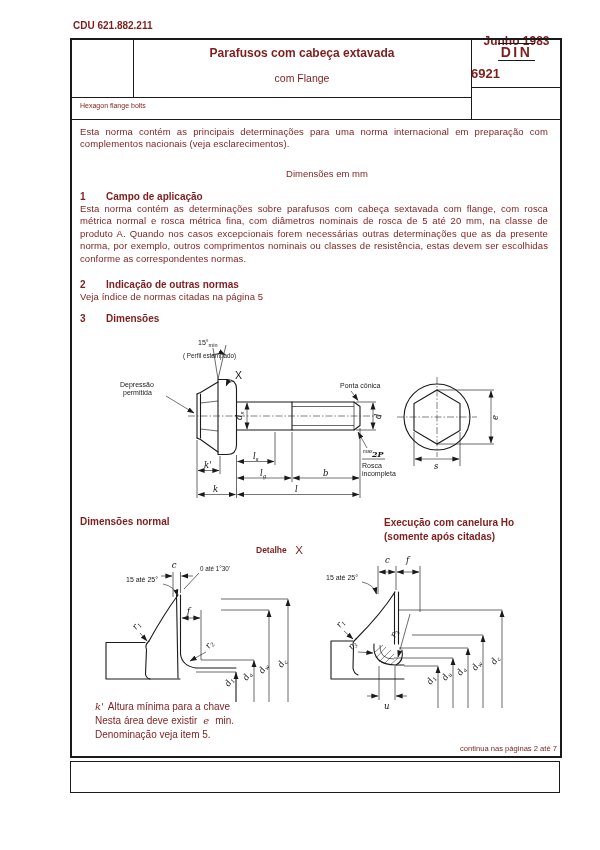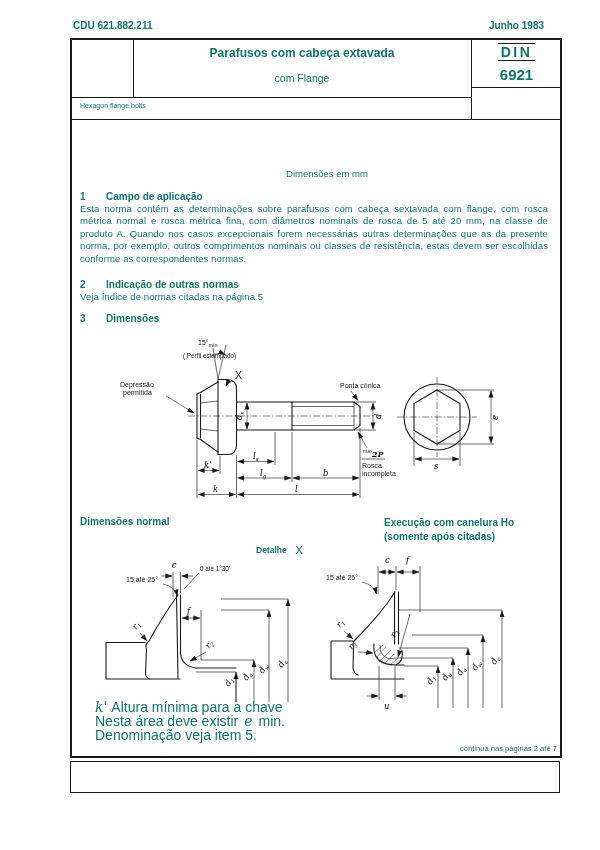--- a/index.html
+++ b/index.html
@@ -1,17 +1,17 @@
 <!DOCTYPE html>
 <html><head>
 <meta charset="utf-8">
 <style>
   html,body{margin:0;padding:0;background:#ffffff;}
   #page{position:relative;width:600px;height:850px;background:#ffffff;overflow:hidden;
-        font-family:"Liberation Sans",sans-serif;color:#0f766e;}
+        font-family:"Liberation Sans",sans-serif;color:#7f1d1d;}
   .abs{position:absolute;}
   .ln{position:absolute;background:#1a1a1a;}
   .b{font-weight:bold;}
   .just{text-align:justify;}
   .body-text{font-size:9.5px;line-height:12.4px;letter-spacing:.1px;}
   .small7{font-size:7px;}
   .head10{font-size:10px;font-weight:bold;}
   .sec-head{display:flex;font-size:10px;font-weight:bold;}
   .sec-num{width:26px;}
   .ser{font-family:"DejaVu Serif",serif;font-style:italic;}
@@ -27,40 +27,41 @@
   .sub{font-size:5.5px;}
   .svgx{font-family:"Liberation Sans",sans-serif;font-size:10.5px;fill:#1a1a1a;}
   .hatch{stroke:#1a1a1a;stroke-width:0.5;}
 </style>
 </head>
 <body>
 
 <div id="page">
 
   <div class="abs b" style="left:73px;top:20px;font-size:10px;">CDU  621.882.211</div>
-  <div class="abs b" style="left:471px;top:20px;width:91px;text-align:center;font-size:10px;">Junho 1983</div>
+  <div class="abs b" style="left:471px;top:34px;width:91px;text-align:center;font-size:12px;">Junho 1983</div>
 
   <div class="ln" style="left:70px;top:38px;width:492px;height:2px;"></div>
   <div class="ln" style="left:70px;top:38px;width:1.6px;height:719px;"></div>
   <div class="ln" style="left:560.4px;top:38px;width:1.6px;height:719px;"></div>
   <div class="ln" style="left:70px;top:755.5px;width:492px;height:2px;"></div>
   <div class="ln" style="left:70px;top:97px;width:402px;height:1.3px;"></div>
   <div class="ln" style="left:471px;top:87px;width:91px;height:1.3px;"></div>
   <div class="ln" style="left:133px;top:38px;width:1.3px;height:60px;"></div>
   <div class="ln" style="left:471px;top:38px;width:1.3px;height:82px;"></div>
   <div class="ln" style="left:70px;top:119px;width:492px;height:1.1px;"></div>
 
   <div class="abs b" style="left:133px;top:46px;width:338px;text-align:center;font-size:12px;">Parafusos com cabeça extavada</div>
   <div class="abs" style="left:133px;top:72px;width:338px;text-align:center;font-size:10.5px;">com Flange</div>
   <div class="abs" style="left:471px;top:43px;width:91px;text-align:center;">
     <span class="b" style="display:inline-block;border-top:1.6px solid #1a1a1a;border-bottom:1.6px solid #1a1a1a;padding:0 3px;font-size:14px;letter-spacing:2.5px;">DIN</span>
   </div>
-  <div class="abs b" style="left:471px;top:66px;width:91px;text-align:center;font-size:15px;">6921</div>
+  <div class="abs b" style="left:471px;top:66px;width:91px;font-size:13px;">6921</div>
   <div class="abs small7" style="left:80px;top:102px;">Hexagon flange bolts</div>
 
+  <div class="abs body-text just" style="left:80px;top:126px;width:468px;">Esta norma contém as principais determinações para uma norma internacional em preparação com complementos nacionais (veja esclarecimentos).</div>
   <div class="abs" style="left:70px;top:168px;width:492px;text-align:center;font-size:9.5px;padding-left:11px;">Dimensões em mm</div>
 
   <div class="abs sec-head" style="left:80px;top:191px;">
     <span class="sec-num">1</span>
     <span>Campo de aplicação</span>
   </div>
   <div class="abs body-text just" style="left:80px;top:203px;width:468px;">Esta norma contém as determinações sobre parafusos com cabeça sextavada com flange, com rosca métrica normal e rosca métrica fina, com diâmetros nominais de rosca de 5 até 20 mm, na classe de produto A. Quando nos casos excepcionais forem necessárias outras determinações que as da presente norma, por exemplo, outros comprimentos nominais ou classes de resistência, estas devem ser escolhidas conforme as correspondentes normas.</div>
 
   <div class="abs sec-head" style="left:80px;top:279px;">
     <span class="sec-num">2</span>
@@ -273,21 +274,21 @@
       <text class="svgd" transform="translate(124,133) rotate(-58)"><tspan>d</tspan><tspan class="sub" dy="2">u</tspan></text>
       <path class="tl" d="M77,100 H146 M146,160 V100.5" marker-end="url(#a3)"></path>
       <text class="svgd" transform="translate(139,128) rotate(-58)"><tspan>d</tspan><tspan class="sub" dy="2">a</tspan></text>
       <path class="tl" d="M90,87 H161 M161,160 V87.5" marker-end="url(#a3)"></path>
       <text class="svgd" transform="translate(154,123) rotate(-58)"><tspan>d</tspan><tspan class="sub" dy="2">w</tspan></text>
       <path class="tl" d="M77,62 H180 M180,160 V62.5" marker-end="url(#a3)"></path>
       <text class="svgd" transform="translate(173,117) rotate(-58)"><tspan>d</tspan><tspan class="sub" dy="2">c</tspan></text>
     </g>
   </svg>
 
-  <div class="abs" style="left:95px;top:700px;font-size:14px;line-height:14px;">
+  <div class="abs" style="left:95px;top:700px;font-size:10px;line-height:14px;">
     <div>
       <span class="ser" style="margin-right:4px;">k'</span><span>Altura mínima para a chave</span>
     </div>
     <div>
       <span>Nesta área deve existir</span><span class="ser" style="margin:0 6px;">e</span><span>min.</span>
     </div>
     <div>Denominação veja item 5.</div>
   </div>
 
   <div class="abs" style="left:70px;top:744px;width:487px;text-align:right;font-size:7.6px;">continua nas páginas 2 até 7</div>

